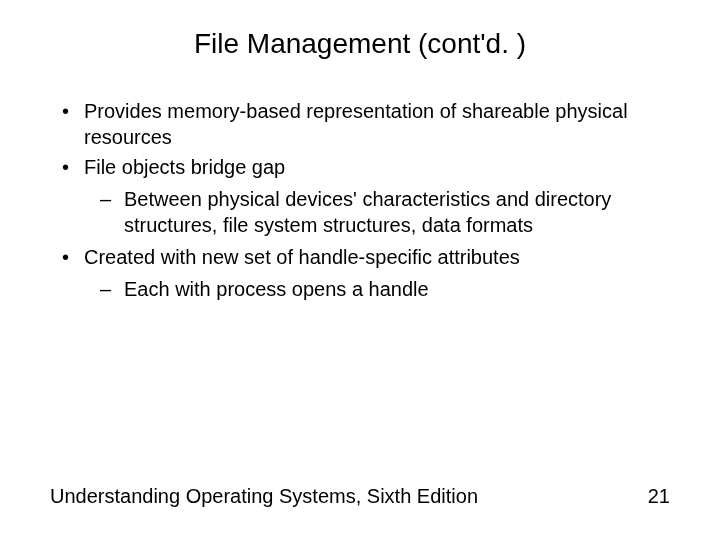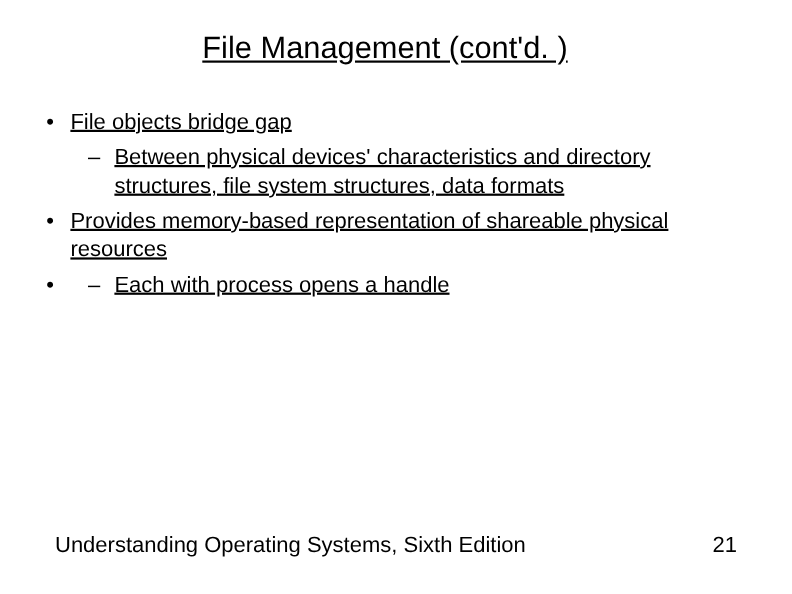--- a/index.html
+++ b/index.html
@@ -11,23 +11,22 @@
       width: 720px;
       height: 540px;
       background: #ffffff;
       font-family: Arial, Helvetica, sans-serif;
       color: #000000;
       position: relative;
     }
     .slide {
       width: 100%;
       height: 100%;
-      padding: 28px 50px 40px 30px;
+      padding: 28px 50px 40px 50px;
       position: relative;
-      text-decoration: underline;
     }
     .title {
       font-size: 28px;
       font-weight: normal;
       text-align: center;
       margin-bottom: 38px;
     }
     .content {
       font-size: 20px;
       line-height: 1.3;
@@ -78,31 +77,32 @@
   </style>
 </head>
 <body>
 
 <div class="slide">
   <h1 class="title">File Management (cont'd. )</h1>
 
   <div class="content">
     <ul class="level1">
       <li>
+        <span>Provides memory-based representation of shareable physical resources</span>
+      </li>
+      <li>
         <span>File objects bridge gap</span>
         <ul class="level2">
           <li>
             <span>Between physical devices' characteristics and directory structures, file system structures, data formats</span>
           </li>
         </ul>
       </li>
       <li>
-        <span>Provides memory-based representation of shareable physical resources</span>
-      </li>
-      <li>
+        <span>Created with new set of handle-specific attributes</span>
         <ul class="level2">
           <li>
             <span>Each with process opens a handle</span>
           </li>
         </ul>
       </li>
     </ul>
   </div>
 
   <div class="footer">

